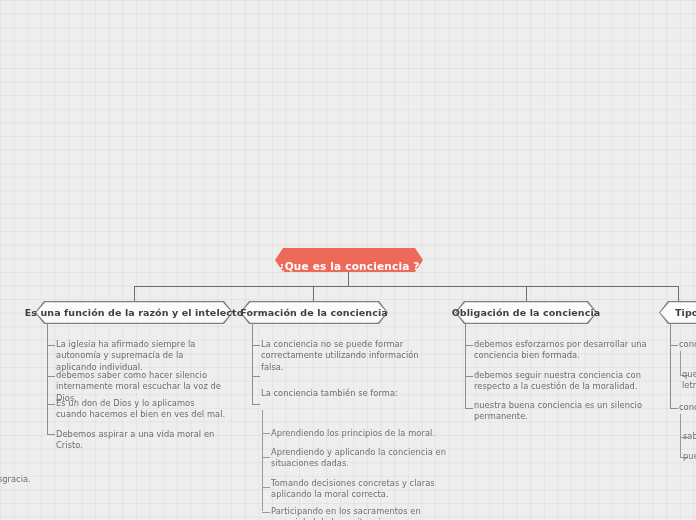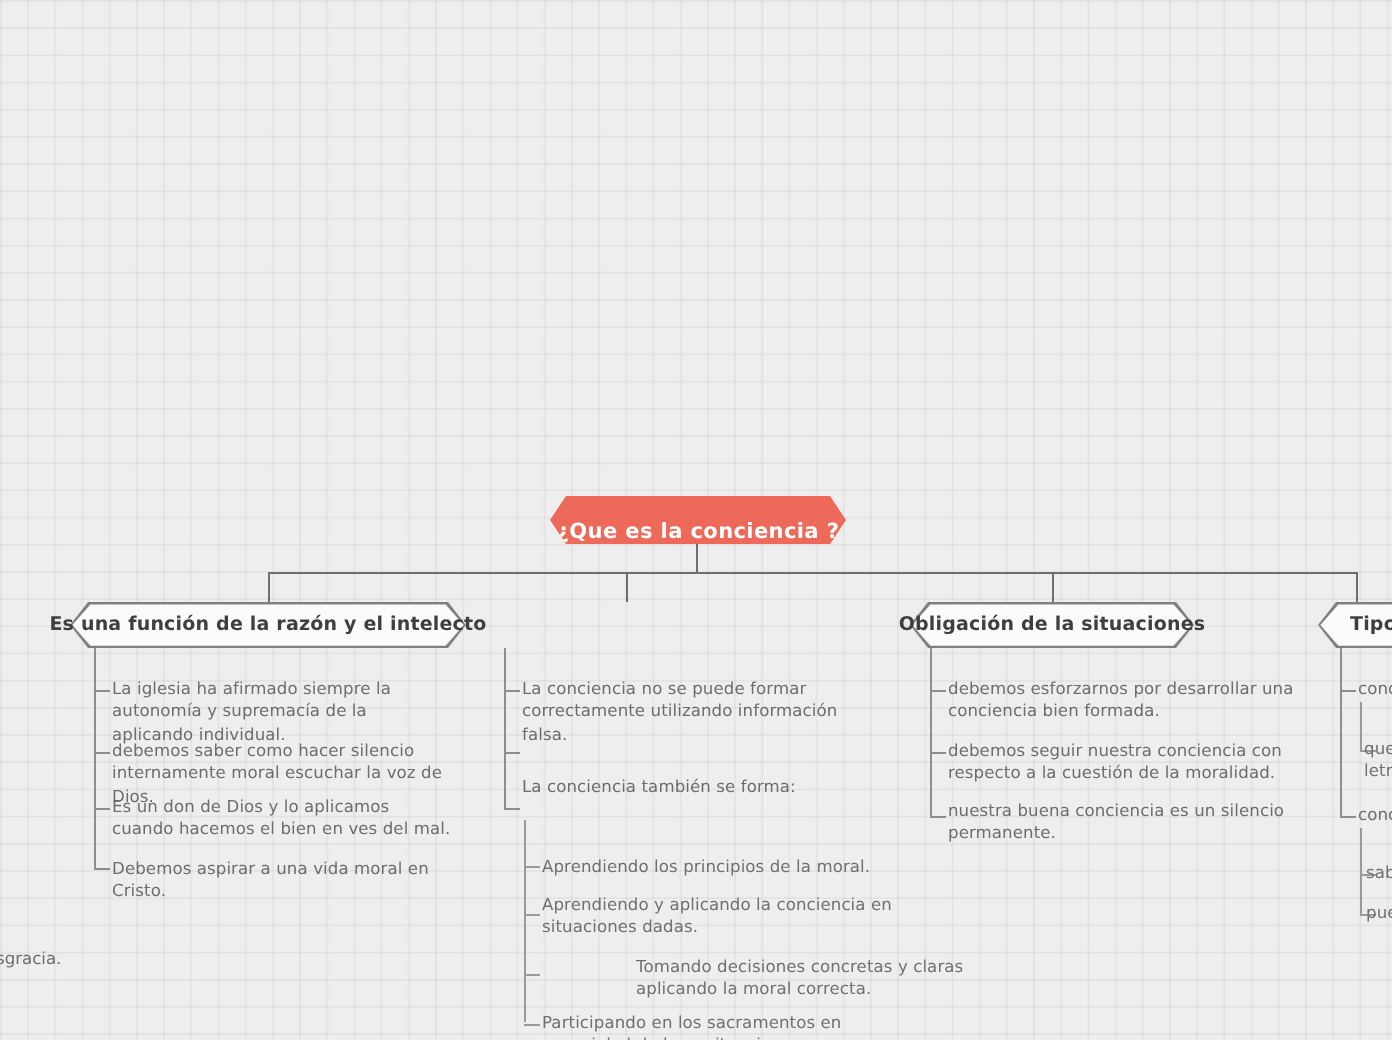--- a/index.html
+++ b/index.html
@@ -155,20 +155,25 @@
 
   <div class="stub" style="left:47px; top:376px; width:8px;"></div>
   <div class="leaf" style="left:56px; top:370px; width:165px;">debemos saber como hacer silencio internamente moral escuchar la voz de Dios.</div>
 
   <div class="stub" style="left:47px; top:404px; width:8px;"></div>
   <div class="leaf" style="left:56px; top:398px; width:170px;">Es un don de Dios y lo aplicamos cuando hacemos el bien en ves del mal.</div>
 
   <div class="stub" style="left:47px; top:434px; width:8px;"></div>
   <div class="leaf" style="left:56px; top:429px; width:175px;">Debemos aspirar a una vida moral en Cristo.</div>
 
+  <div class="branch-node" style="left:240px; top:301px; width:148px;">
+    <div class="hex-outline"></div>
+    <div class="hex-fill"></div>
+    <div class="hex-label">Formación de la conciencia</div>
+  </div>
   <div class="spine" style="left:252px; top:324px; height:15px;"></div>
   <div class="spine" style="left:252px; top:339px; height:66px;"></div>
 
   <div class="stub" style="left:252px; top:345px; width:8px;"></div>
   <div class="leaf" style="left:261px; top:339px; width:180px;">La conciencia no se puede formar correctamente utilizando información falsa.</div>
 
   <div class="stub" style="left:252px; top:376px; width:8px;"></div>
 
   <div class="stub" style="left:252px; top:404px; width:8px;"></div>
   <div class="leaf" style="left:261px; top:388px; width:180px;">La conciencia también se forma:</div>
@@ -176,29 +181,29 @@
   <div class="spine2" style="left:262px; top:410px; height:17px;"></div>
   <div class="spine2" style="left:262px; top:427px; height:84px;"></div>
 
   <div class="stub2" style="left:262px; top:433px; width:8px;"></div>
   <div class="leaf sub" style="left:271px; top:428px; width:180px;">Aprendiendo los principios de la moral.</div>
 
   <div class="stub2" style="left:262px; top:457px; width:8px;"></div>
   <div class="leaf sub" style="left:271px; top:447px; width:180px;">Aprendiendo y aplicando la conciencia en situaciones dadas.</div>
 
   <div class="stub2" style="left:262px; top:487px; width:8px;"></div>
-  <div class="leaf sub" style="left:271px; top:478px; width:180px;margin-left:47px;">Tomando decisiones concretas y claras aplicando la moral correcta.</div>
+  <div class="leaf sub" style="left:271px; top:478px; width:180px;">Tomando decisiones concretas y claras aplicando la moral correcta.</div>
 
   <div class="stub2" style="left:262px; top:512px; width:8px;"></div>
   <div class="leaf sub" style="left:271px; top:506px; width:180px;">Participando en los sacramentos en especial el de la penitencia.</div>
 
   <div class="branch-node" style="left:455px; top:301px; width:142px;">
     <div class="hex-outline"></div>
     <div class="hex-fill"></div>
-    <div class="hex-label">Obligación de la situaciones</div>
+    <div class="hex-label">Obligación de la conciencia</div>
   </div>
   <div class="spine" style="left:465px; top:324px; height:15px;"></div>
   <div class="spine" style="left:465px; top:339px; height:70px;"></div>
 
   <div class="stub" style="left:465px; top:345px; width:8px;"></div>
   <div class="leaf" style="left:474px; top:339px; width:180px;">debemos esforzarnos por desarrollar una conciencia bien formada.</div>
 
   <div class="stub" style="left:465px; top:376px; width:8px;"></div>
   <div class="leaf" style="left:474px; top:370px; width:180px;">debemos seguir nuestra conciencia con respecto a la cuestión de la moralidad.</div>
 

